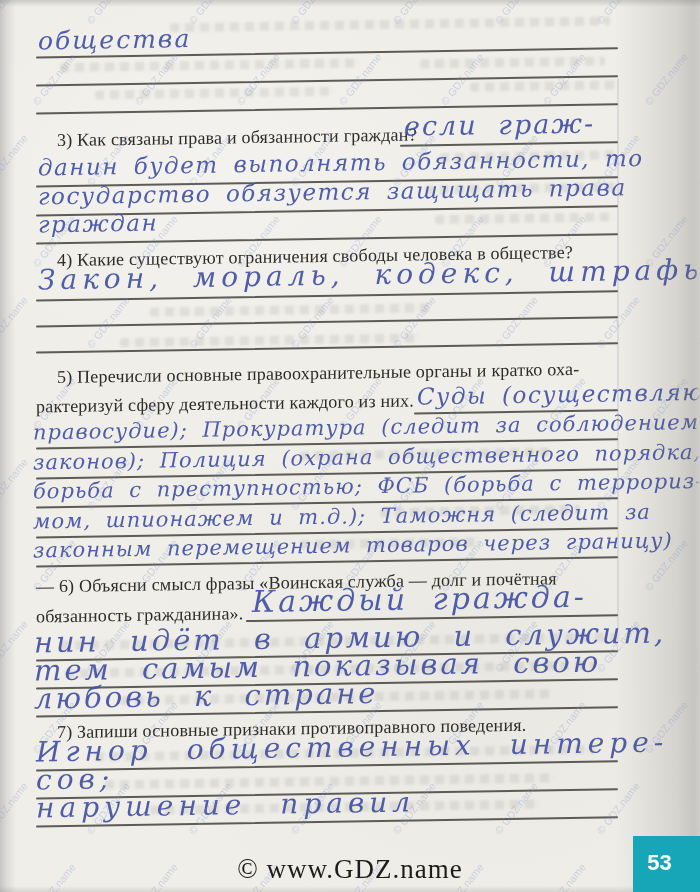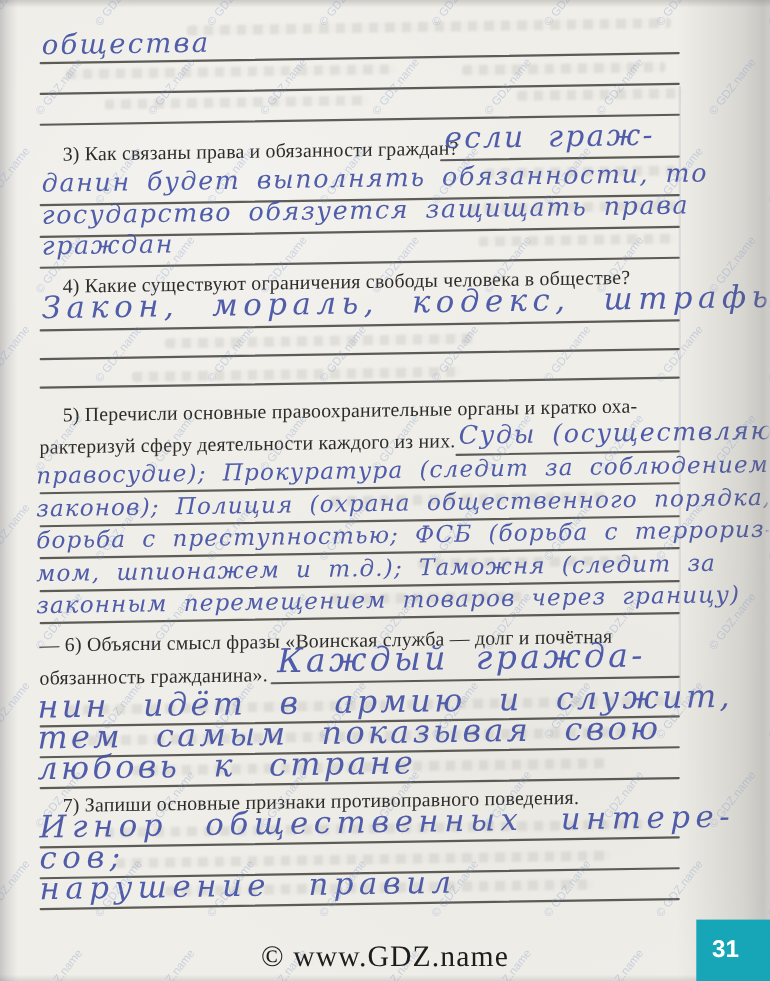--- a/index.html
+++ b/index.html
@@ -230,16 +230,16 @@
       <span class="wm" style="left: 125px; top: 883px;">© GDZ.name</span>
       <span class="wm" style="left: 227px; top: 883px;">© GDZ.name</span>
       <span class="wm" style="left: 329px; top: 883px;">© GDZ.name</span>
       <span class="wm" style="left: 431px; top: 883px;">© GDZ.name</span>
       <span class="wm" style="left: 533px; top: 883px;">© GDZ.name</span>
       <span class="wm" style="left: 635px; top: 883px;">© GDZ.name</span>
     </div>
 
   <div id="footer-copy">© www.GDZ.name</div>
   <div id="page-badge">
-    <span>31</span>
+    <span>53</span>
   </div>
 
 </div>
 
 </body></html>

